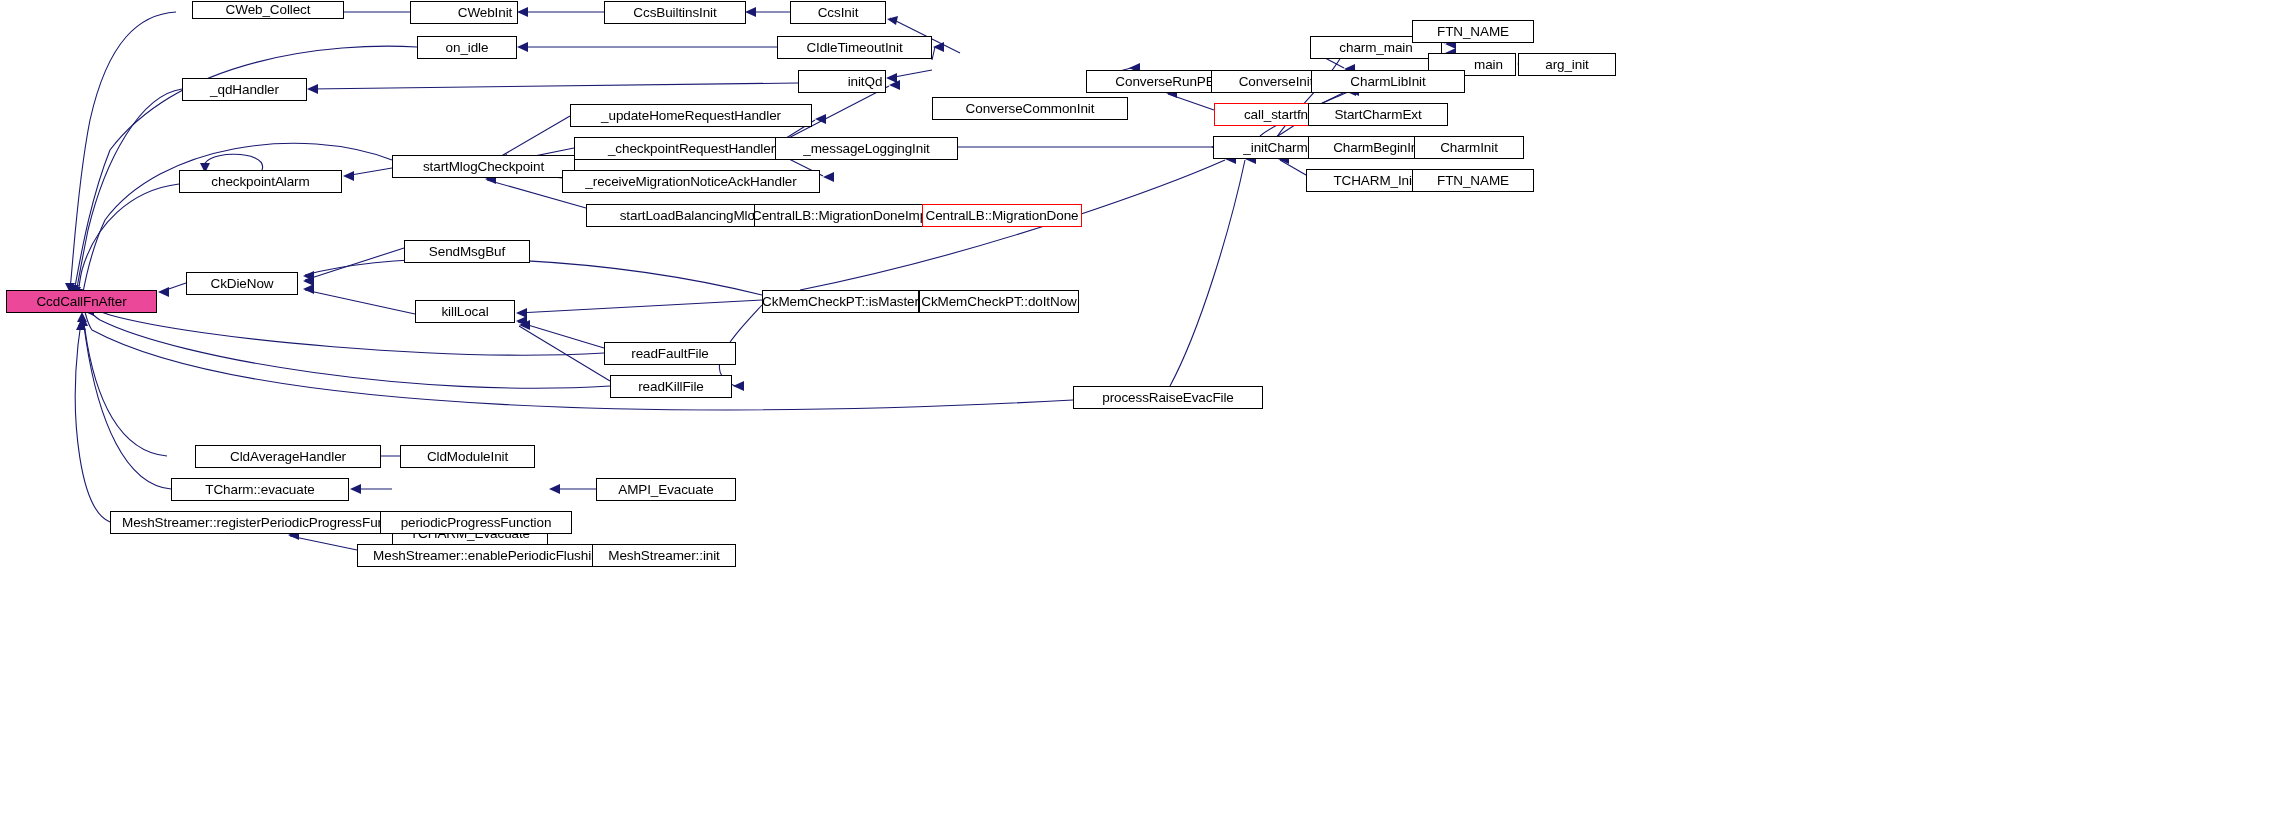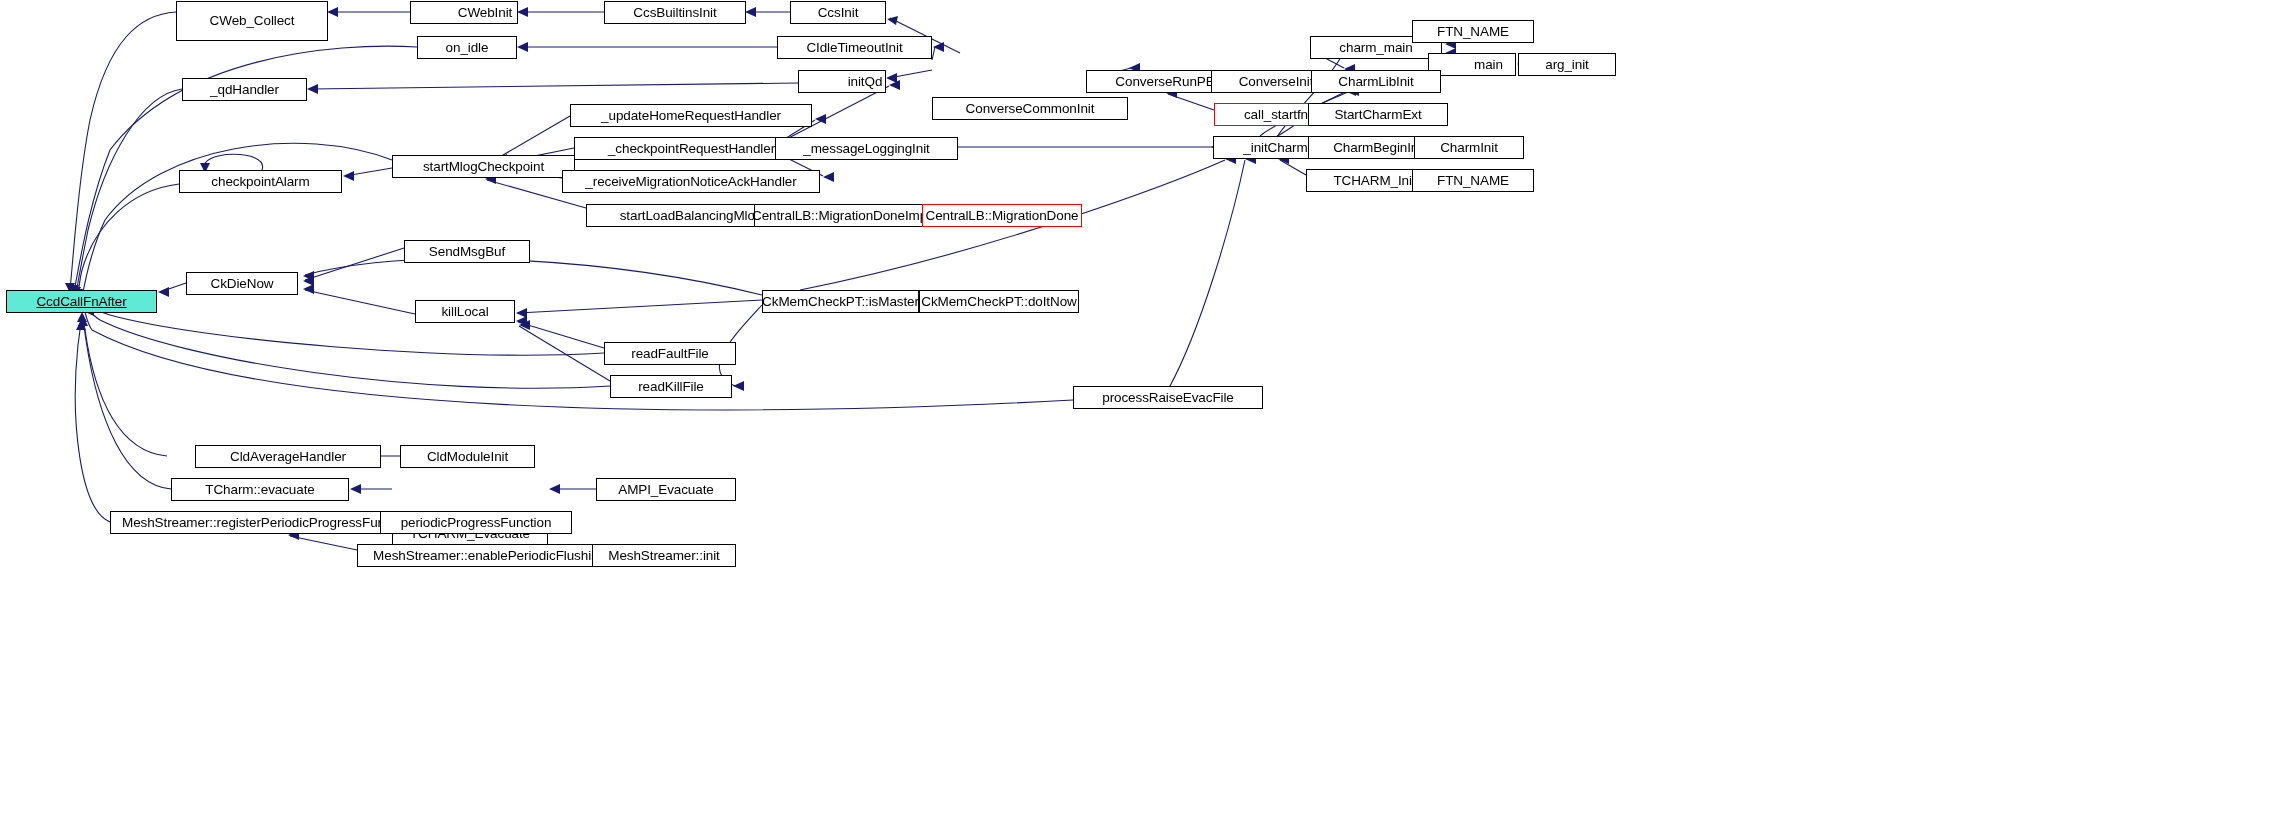--- a/index.html
+++ b/index.html
@@ -35,23 +35,22 @@
     align-items: center;
     justify-content: center;
     white-space: nowrap;
     letter-spacing: -0.1px;
     z-index: 5;
   }
   .node.highlight {
     border-color: #ff0000;
   }
   .node.current {
-    background: #5eead4;
+    background: #ec4899;
     border-color: #000000;
-    text-decoration: underline;
   }
 </style>
 </head>
 <body>
 
 <div id="graph">
   <svg id="edge-layer" viewBox="0 0 2269 821" xmlns="http://www.w3.org/2000/svg">
       <path d="M176,12 C140,14 108,40 90,120 C78,180 74,250 70,290" fill="none" stroke="#191970" stroke-width="1.1"></path>
       <polygon points="65,283 75,283 70,293" fill="#191970"></polygon>
       <path d="M410,12 L330,12" fill="none" stroke="#191970" stroke-width="1.1"></path>
@@ -179,21 +178,21 @@
       <path d="M380,522 L428,522" fill="none" stroke="#191970" stroke-width="1.1"></path>
       <polygon points="437,517 437,527 426,522" fill="#191970"></polygon>
       <path d="M357,550 L290,536" fill="none" stroke="#191970" stroke-width="1.1"></path>
       <polygon points="299,530 299,540 288,535" fill="#191970"></polygon>
       <path d="M592,555 L625,555" fill="none" stroke="#191970" stroke-width="1.1"></path>
       <polygon points="634,550 634,560 623,555" fill="#191970"></polygon>
     </svg>
 <div class="node current" style="left: 6px; top: 290px; width: 151px; height: 23px;">
       <span>CcdCallFnAfter</span>
     </div>
-    <div class="node" style="left: 176px; top: 1px; width: 152px; height: 40px;">
+    <div class="node" style="left: 192px; top: 1px; width: 152px; height: 18px;">
       <span>CWeb_Collect</span>
     </div>
     <div class="node" style="left: 410px; top: 1px; width: 108px; height: 23px; padding-left: 42px;">
       <span>CWebInit</span>
     </div>
     <div class="node" style="left: 604px; top: 1px; width: 142px; height: 23px;">
       <span>CcsBuiltinsInit</span>
     </div>
     <div class="node" style="left: 790px; top: 1px; width: 96px; height: 23px;">
       <span>CcsInit</span>
@@ -224,21 +223,21 @@
     </div>
     <div class="node" style="left: 1412px; top: 20px; width: 122px; height: 23px;">
       <span>FTN_NAME</span>
     </div>
     <div class="node" style="left: 1428px; top: 53px; width: 88px; height: 23px; padding-left: 33px;">
       <span>main</span>
     </div>
     <div class="node" style="left: 1518px; top: 53px; width: 98px; height: 23px;">
       <span>arg_init</span>
     </div>
-    <div class="node" style="left: 1311px; top: 70px; width: 130px; height: 23px;">
+    <div class="node" style="left: 1311px; top: 70px; width: 154px; height: 23px;">
       <span>CharmLibInit</span>
     </div>
     <div class="node highlight" style="left: 1214px; top: 103px; width: 124px; height: 23px;">
       <span>call_startfn</span>
     </div>
     <div class="node" style="left: 1308px; top: 103px; width: 140px; height: 23px;">
       <span>StartCharmExt</span>
     </div>
     <div class="node" style="left: 1213px; top: 136px; width: 125px; height: 23px;">
       <span>_initCharm</span>

